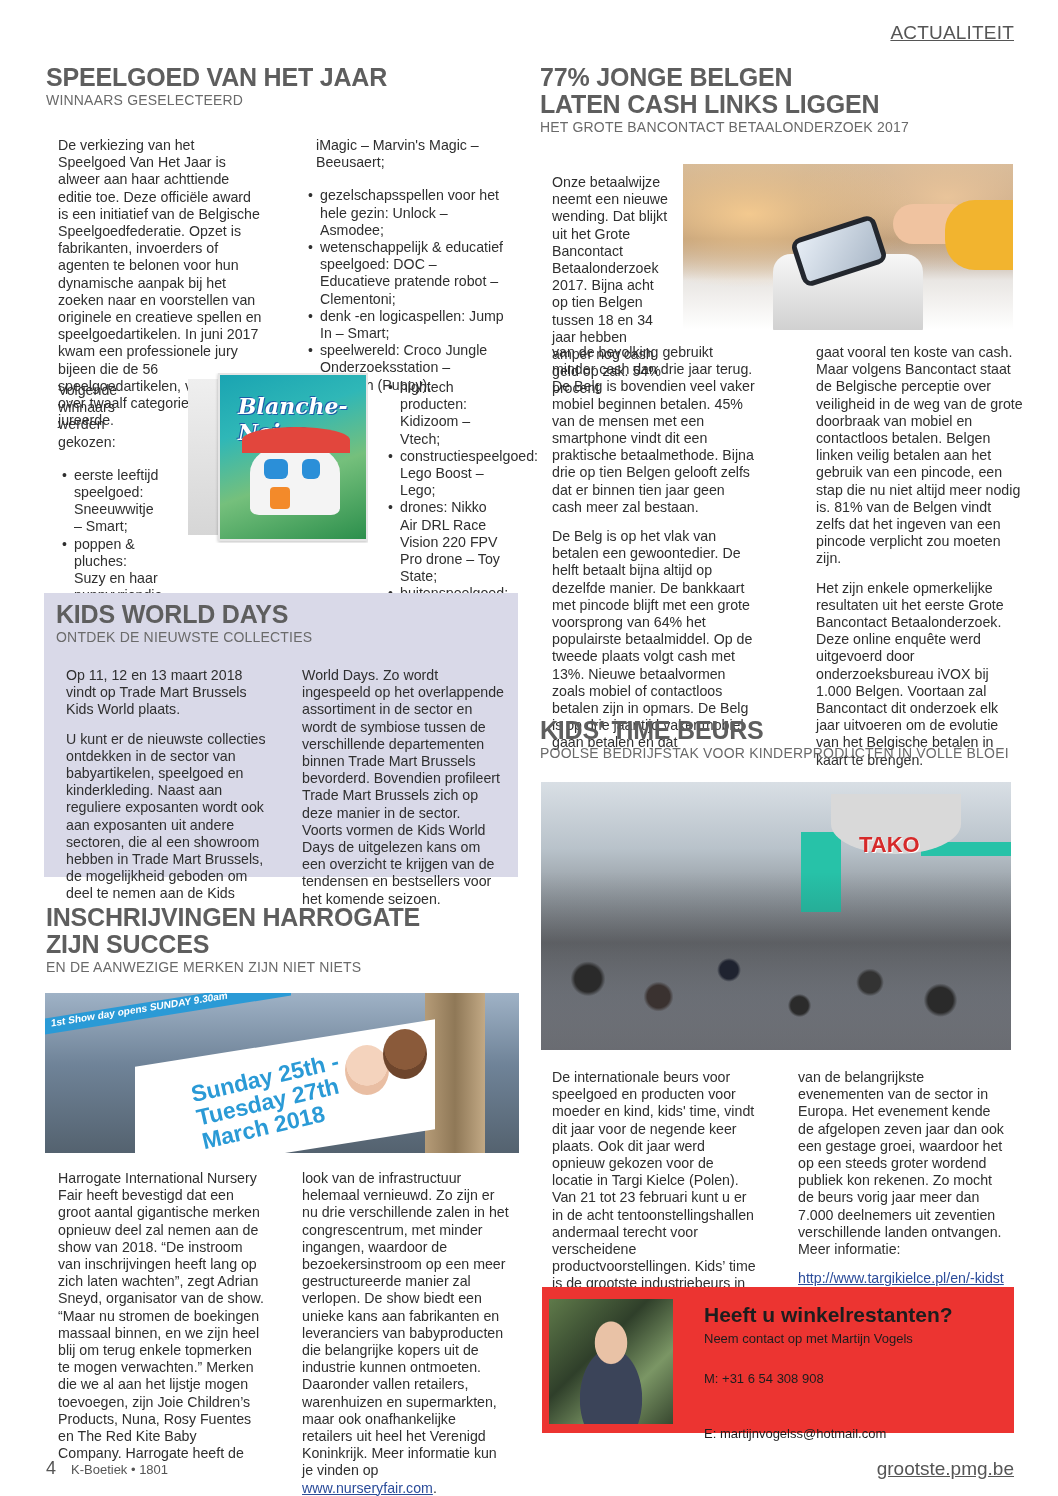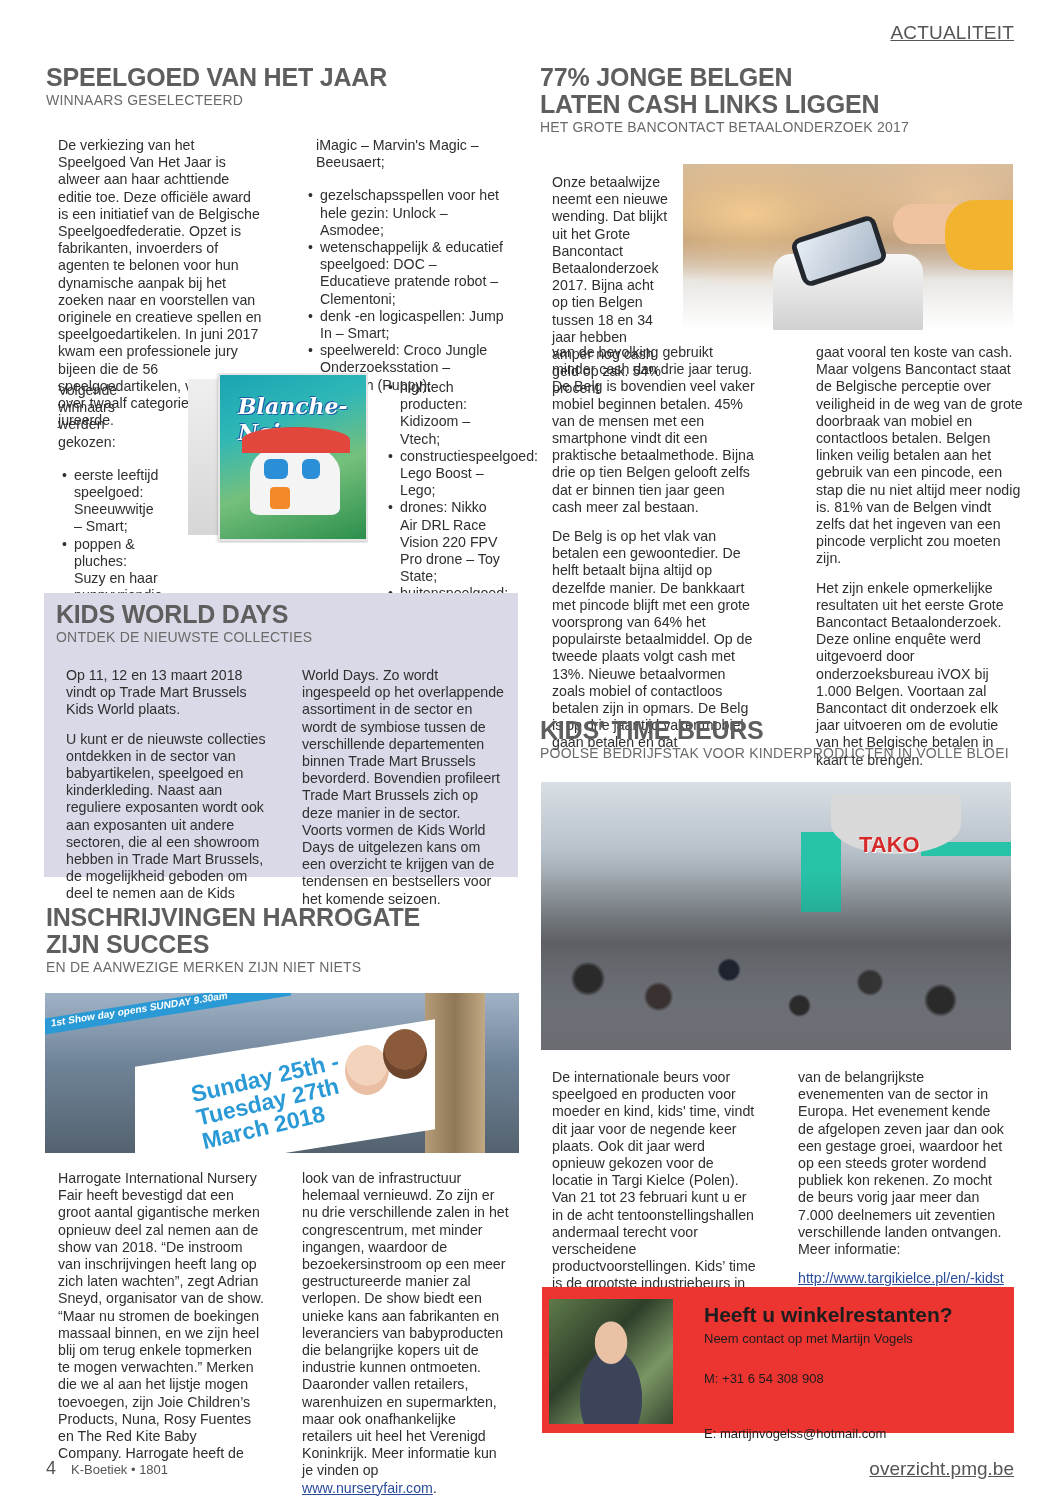--- a/index.html
+++ b/index.html
@@ -238,13 +238,13 @@
 <section class="abs ad" style="left:542px; top:1287px; width:472px; height:146px;">
   <div class="abs ad-photo" style="left:7px; top:12px; width:124px; height:125px;"></div>
   <div class="abs ad-title" style="left:162px; top:16px;">Heeft u winkelrestanten?</div>
   <div class="abs ad-line" style="left:162px; top:44px;">Neem contact op met Martijn Vogels</div>
   <div class="abs ad-line" style="left:162px; top:84px;">M: +31 6 54 308 908</div>
   <div class="abs ad-line" style="left:162px; top:103px;margin-top:36px;">E: martijnvogelss@hotmail.com</div>
 </section>
 
 <div class="abs footer-num" style="left:46px; top:1458px;">4</div>
 <div class="abs footer-pub" style="left:71px; top:1462px;">K-Boetiek • 1801</div>
-<a class="abs footer-url" href="#" style="right:44px; top:1458px;">overzicht.pmg.be</a>
+<a class="abs footer-url" href="#" style="right:44px; top:1458px;">grootste.pmg.be</a>
 
 </body></html>

